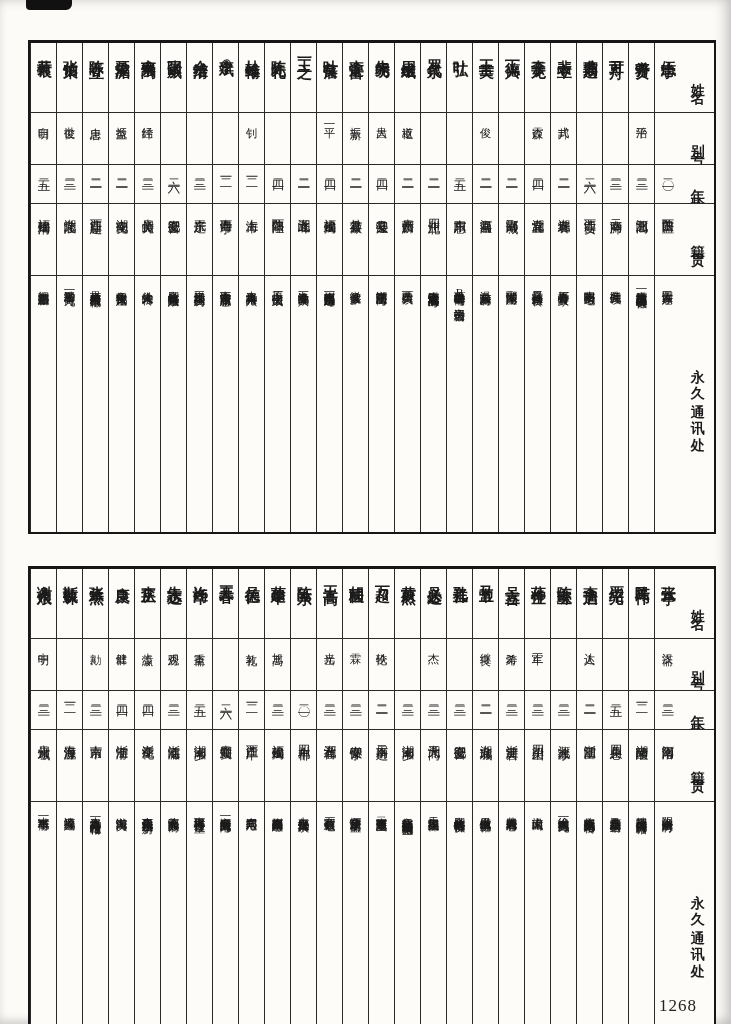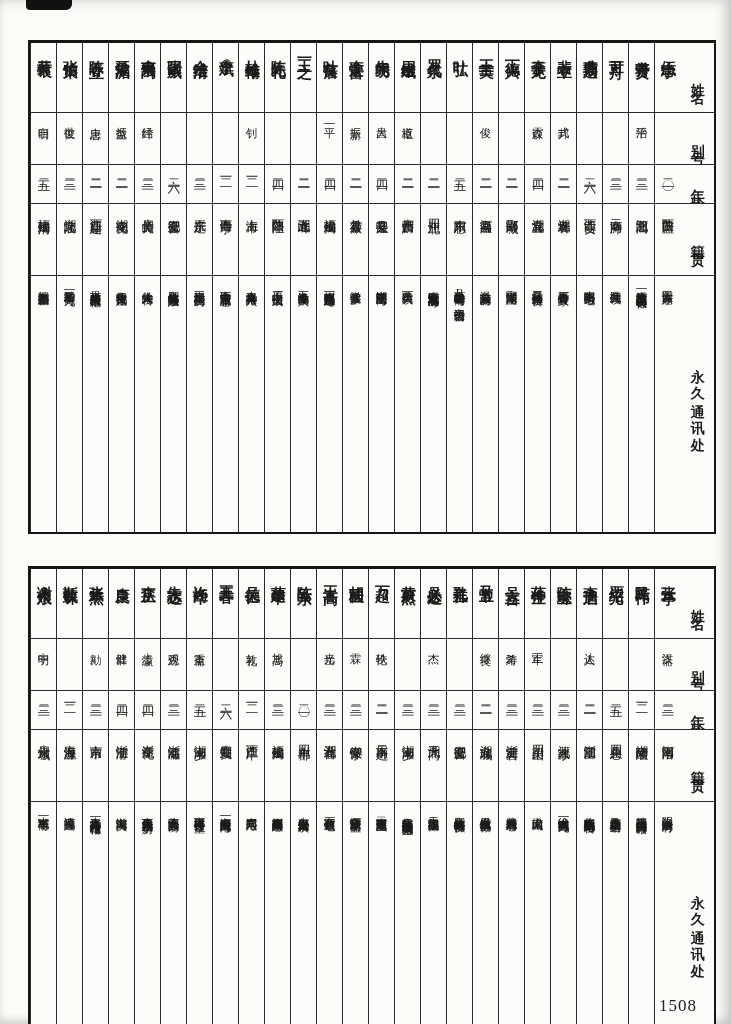--- a/index.html
+++ b/index.html
@@ -962,14 +962,14 @@
             <span class="vtext">贵州水城</span>
           </div>
           <div class="cell b-addr">
             <span class="vtext">水城军事街一号</span>
           </div>
         </div>
       </div>
 
   </div>
 
-  <div class="page-number">1508</div>
+  <div class="page-number">1268</div>
 </div>
 
 </body></html>

